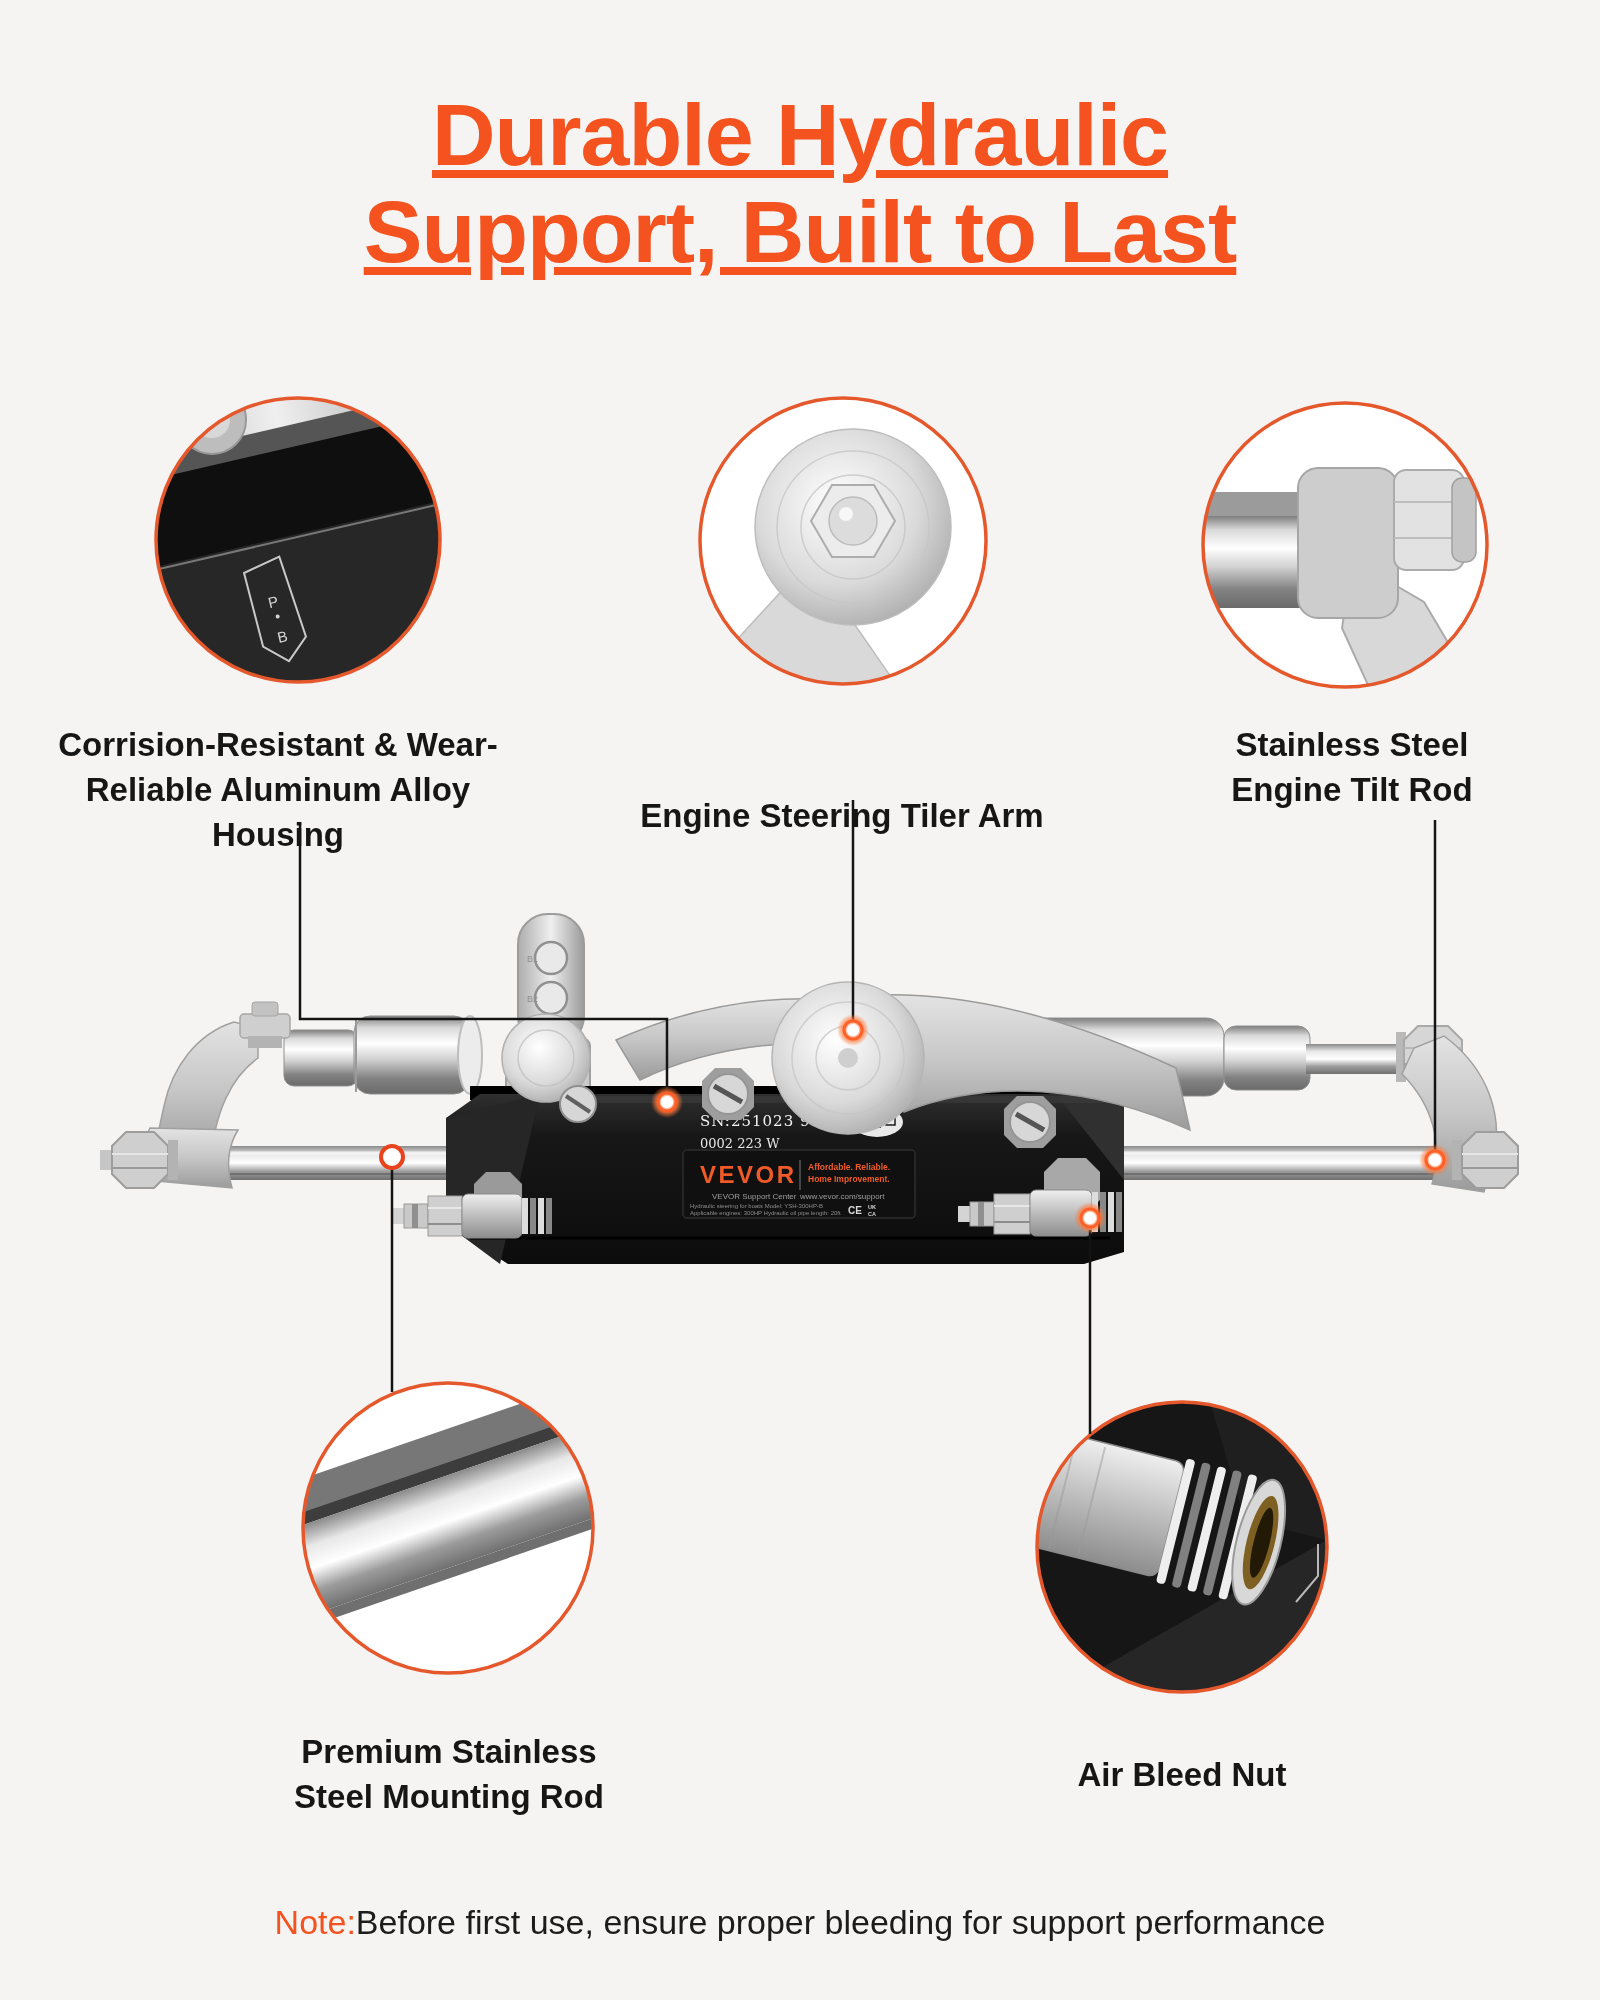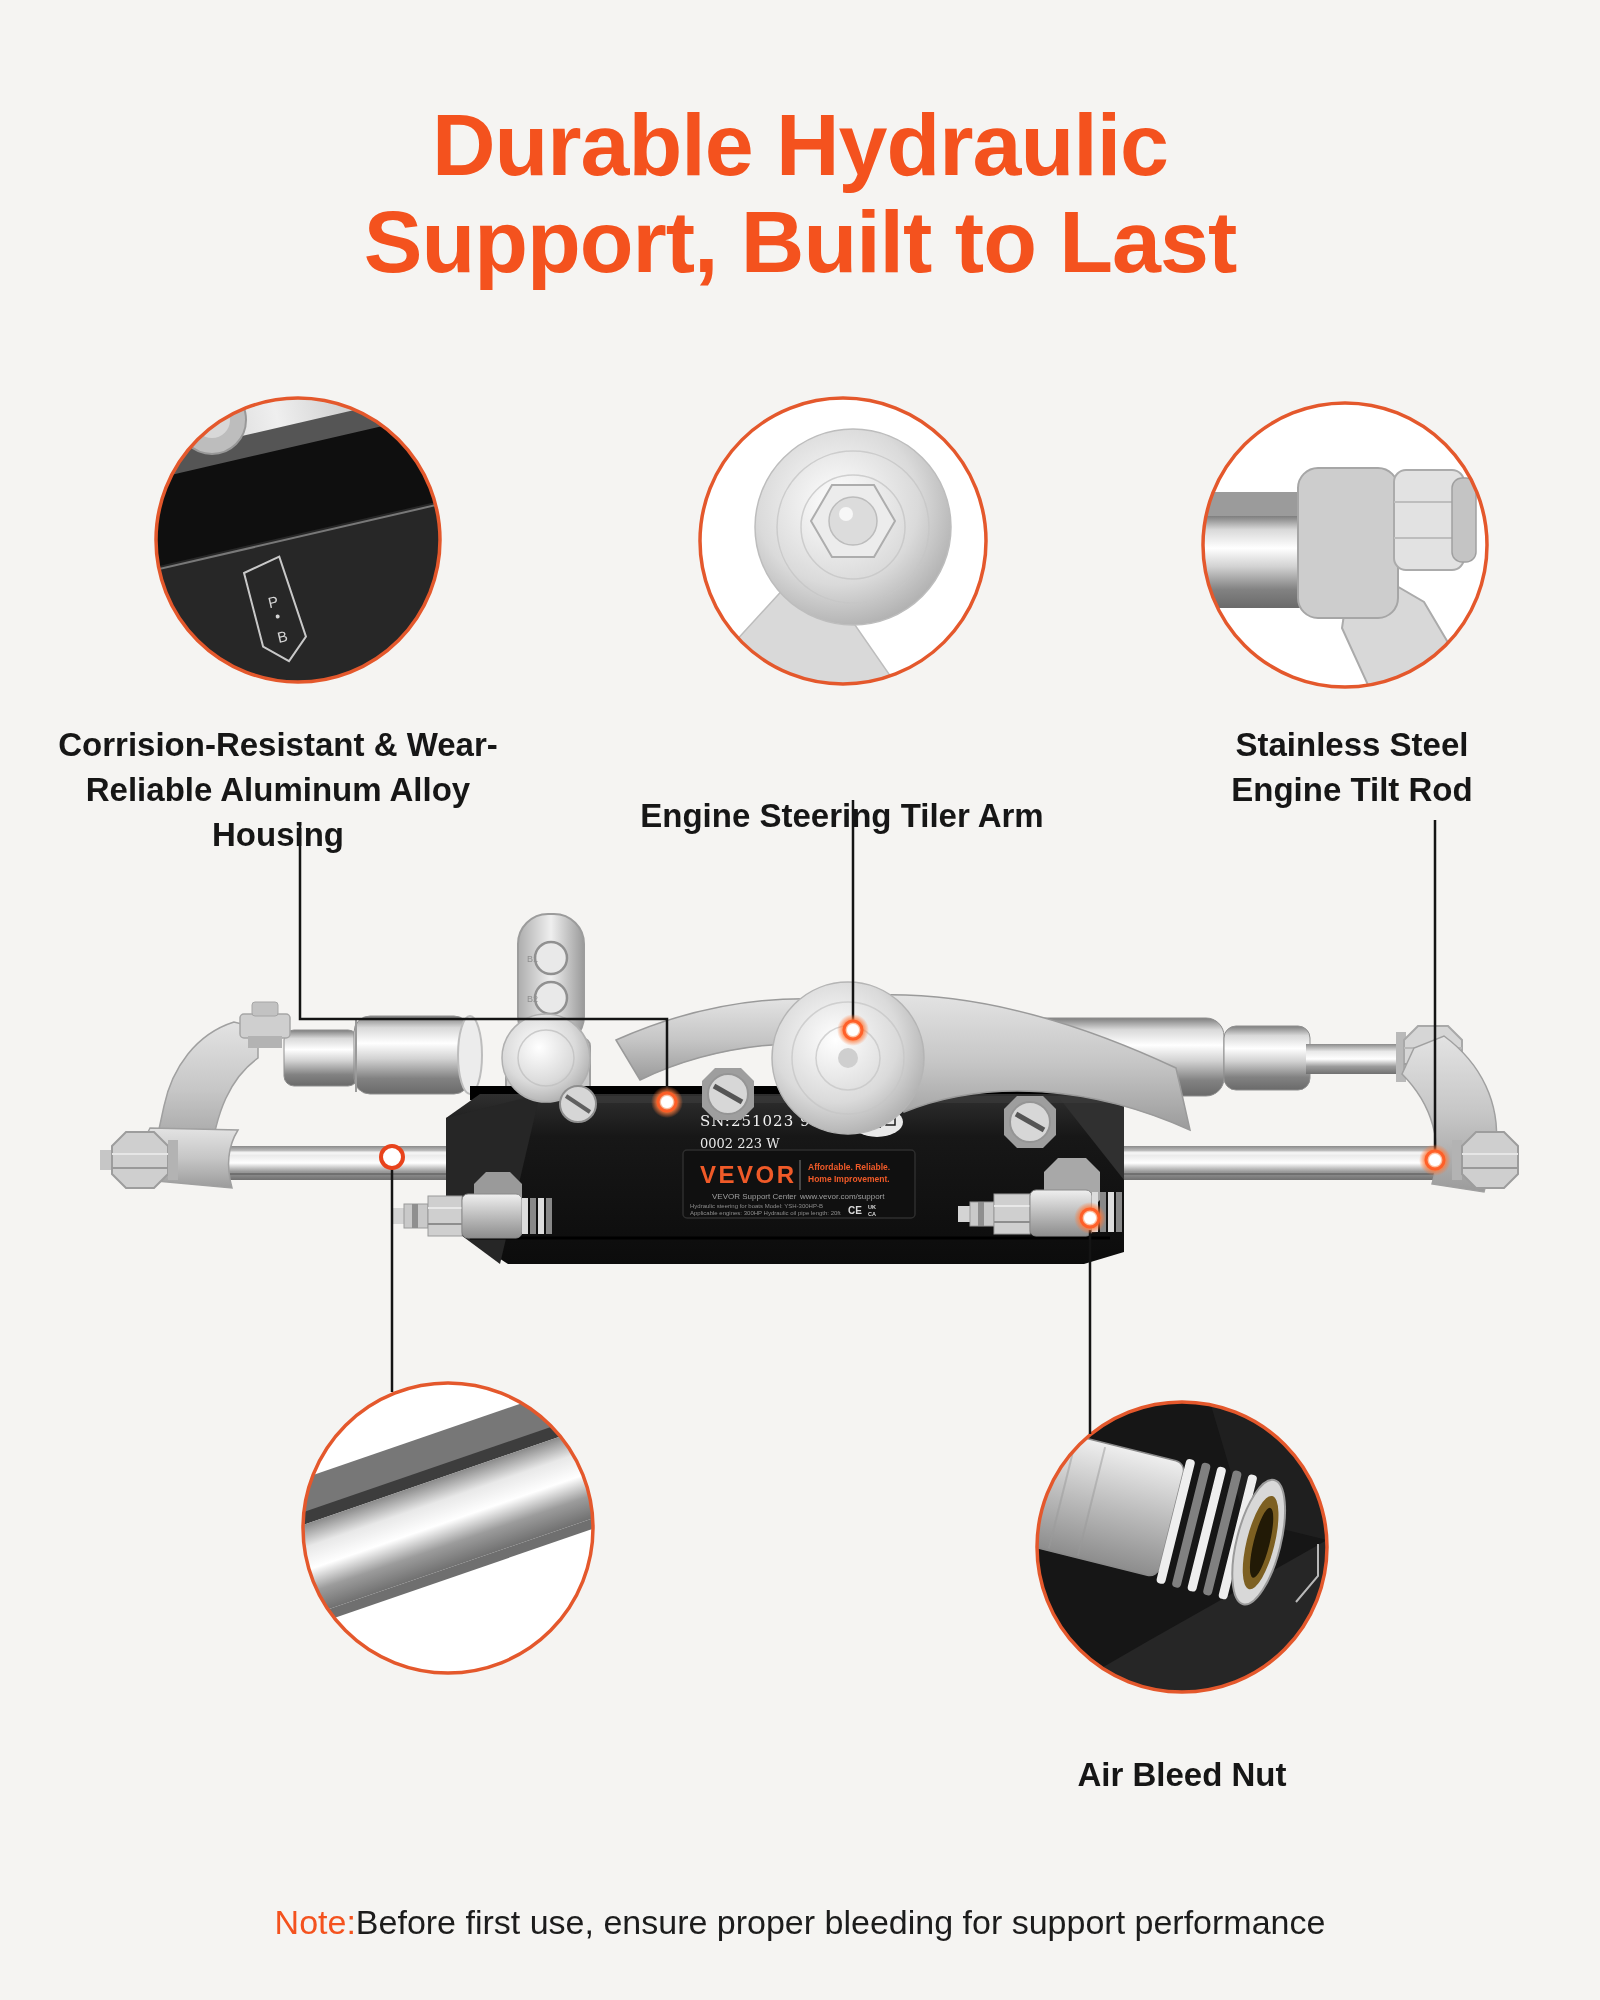--- a/index.html
+++ b/index.html
@@ -2,23 +2,23 @@
 <html><head>
 <meta charset="utf-8">
 <style>
   html,body{margin:0;padding:0;background:#e9e9e9;}
   .page{
     position:relative;width:1600px;height:2000px;margin:0 auto;
     background:#f5f4f2;overflow:hidden;
     font-family:"Liberation Sans",sans-serif;
   }
   .page-title{
-    position:absolute;top:96px;left:0;width:100%;
+    position:absolute;top:86px;left:0;width:100%;
     text-align:center;font-size:88px;line-height:97px;font-weight:bold;
-    color:#f4521e;letter-spacing:-1px;
+    color:#f4521e;letter-spacing:-1px;text-decoration:underline;
   }
   .callout-label{
     position:absolute;text-align:center;
     font-size:33px;line-height:45px;font-weight:600;color:#161616;
   }
   .lbl-housing{left:28px;top:722px;width:500px;}
   .lbl-tiller{left:592px;top:793px;width:500px;}
   .lbl-tiltrod{left:1102px;top:722px;width:500px;}
   .lbl-mounting{left:199px;top:1729px;width:500px;}
   .lbl-airbleed{left:932px;top:1752px;width:500px;text-align:center;}
@@ -379,20 +379,24 @@
     <div>Corrision-Resistant &amp; Wear-</div>
     <div>Reliable Aluminum Alloy Housing</div>
   </div>
   <div class="callout-label lbl-tiller">
     <div>Engine Steering Tiler Arm</div>
   </div>
   <div class="callout-label lbl-tiltrod">
     <div>Stainless Steel</div>
     <div>Engine Tilt Rod</div>
   </div>
+  <div class="callout-label lbl-mounting">
+    <div>Premium Stainless</div>
+    <div>Steel Mounting Rod</div>
+  </div>
   <div class="callout-label lbl-airbleed">
     <div>Air Bleed Nut</div>
   </div>
 
   <div class="note-line">
     <span class="note-prefix">Note:</span><span>Before first use, ensure proper bleeding for support performance</span>
   </div>
 
 </div>
 

